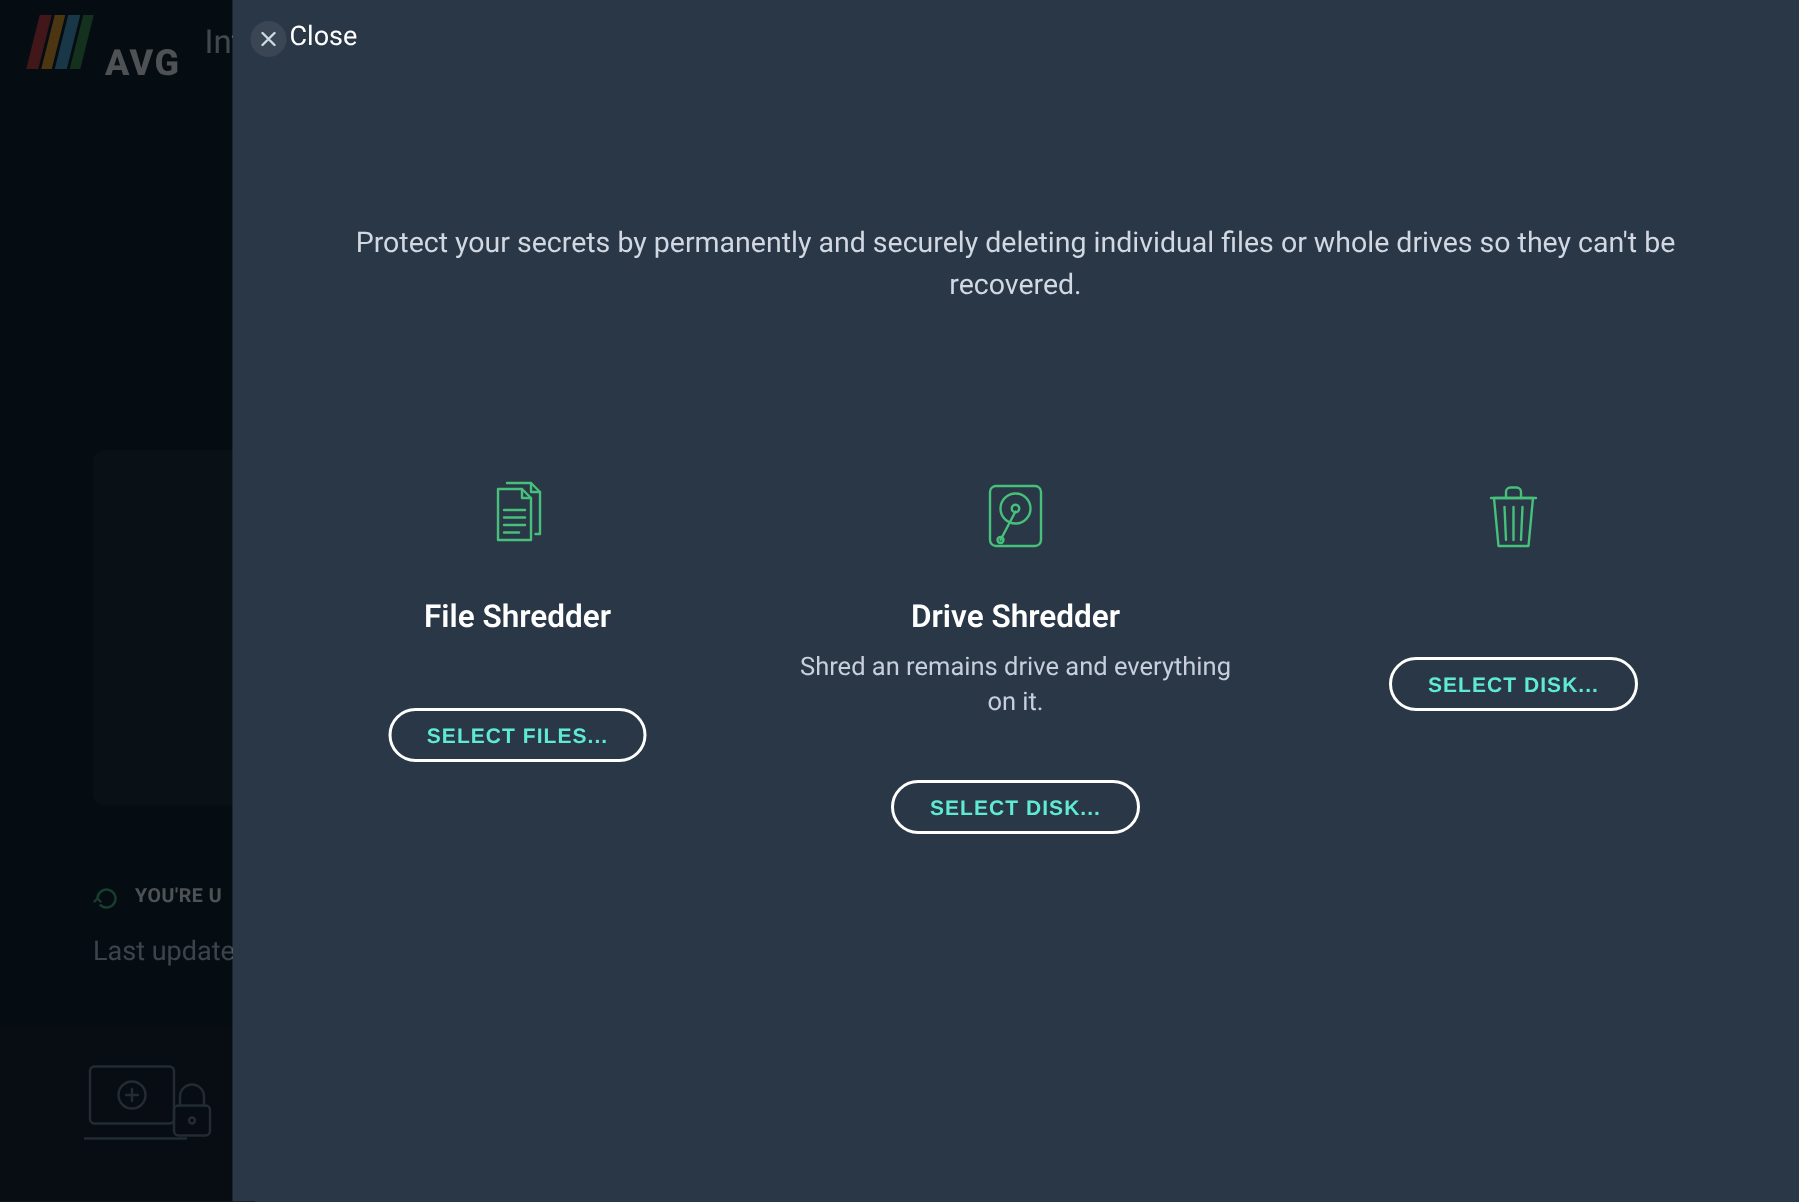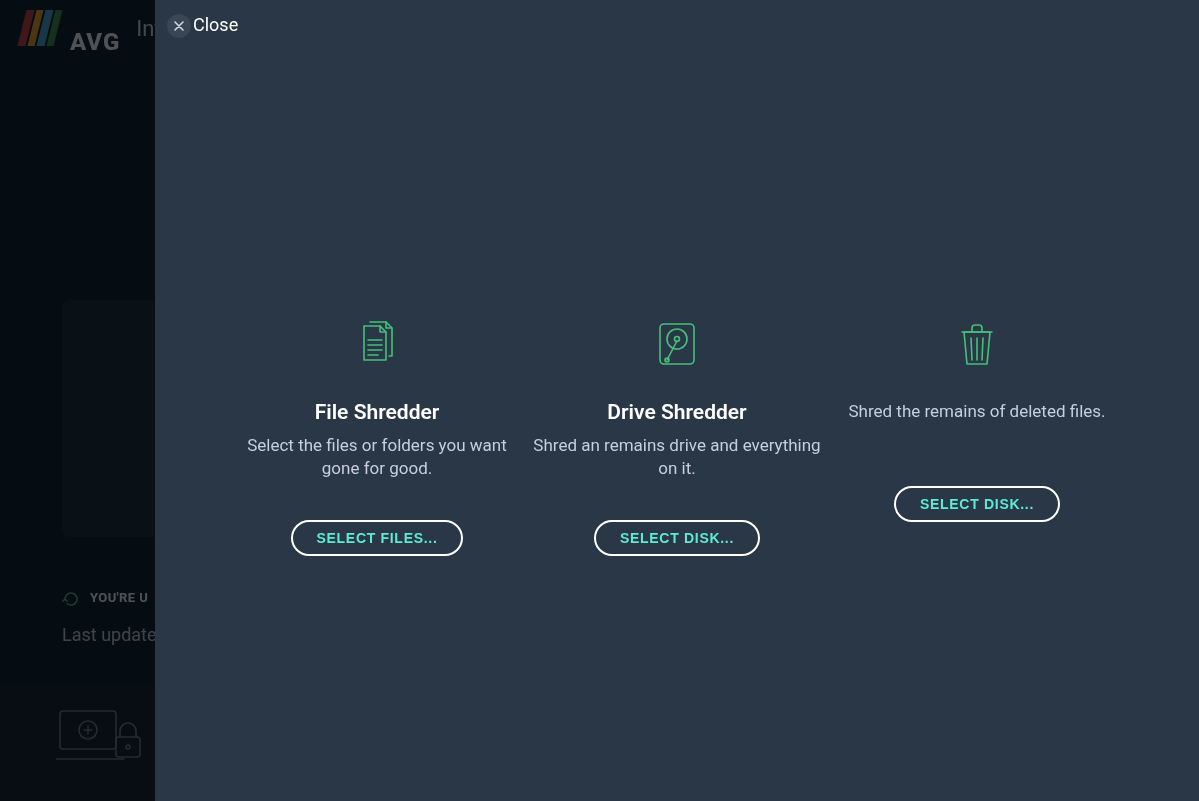--- a/index.html
+++ b/index.html
@@ -33,21 +33,21 @@
     .modal { position: absolute; left: 155px; top: 0; right: 0; bottom: 0; width: 1044px; height: 801px; background: #2a3746; }
 
     .modal-close-row { position: absolute; left: 12px; top: 14px; display: flex; align-items: flex-start; gap: 2px; }
     .close-chip { width: 24px; height: 24px; border-radius: 50%; background: #3a4654; display: flex; align-items: center; justify-content: center; cursor: pointer; }
     .close-chip svg { width: 10px; height: 10px; }
     .close-text { font-size: 18px; color: #ffffff; cursor: pointer; }
 
     .modal-title { position: absolute; left: 0; right: 0; top: 88px; text-align: center; font-size: 40px; font-weight: 800; color: #ffffff; }
     .modal-subtitle { position: absolute; left: 60px; right: 60px; top: 148px; text-align: center; font-size: 19px; line-height: 1.45; color: #d1d8e2; }
 
-    .options-row { position: absolute; left: 0; right: 0; top: 320px; display: flex; justify-content: center; padding: 0 40px; }
+    .options-row { position: absolute; left: 0; right: 0; top: 320px; display: flex; justify-content: space-between; padding: 0 40px; }
     .option-card { width: 300px; display: flex; flex-direction: column; align-items: center; text-align: center; }
     .option-icon-wrap { width: 50px; height: 48px; margin-bottom: 32px; display:flex; align-items:center; justify-content:center; }
     .option-title { font-size: 21px; font-weight: 600; color: #ffffff; margin-bottom: 10px; }
     .option-desc { font-size: 17px; line-height: 1.35; color: #c6cfdb; min-height: 48px; }
     .option-button { margin-top: 38px; border: 2px solid #ffffff; background: transparent; color: #5eead4; font-size: 14px; font-weight: 700; letter-spacing: 0.7px; padding: 8px 24px; border-radius: 999px; cursor: pointer; }
 
     
     .icon-stroke { stroke: #46c07a; stroke-width: 1.6; fill: none; stroke-linecap: round; stroke-linejoin: round; }
     .icon-stroke-g { stroke: #6e7c8c; stroke-width: 1.6; fill: none; stroke-linecap: round; stroke-linejoin: round; }
   </style>
@@ -114,38 +114,38 @@
 
   <div class="modal-close-row">
     <span class="close-chip">
       <svg viewBox="0 0 10 10">
           <path d="M1 1 L9 9 M9 1 L1 9" stroke="#cfd8e3" stroke-width="1.6" stroke-linecap="round"></path>
         </svg>
     </span>
     <span class="close-text">Close</span>
   </div>
 
+  <p class="modal-subtitle">Protect your secrets by permanently and securely deleting individual files or whole drives so they can't be recovered.</p>
 
   <div class="options-row">
 
     <div class="option-card">
       <div class="option-icon-wrap">
         <svg viewBox="0 0 50 48">
           <path class="icon-stroke" d="M12 6 h16 l6 6 v28 h-22 z"></path>
           <path class="icon-stroke" d="M28 6 v6 h6"></path>
           <path class="icon-stroke" d="M18 2 h16 l6 6 v28 h-3"></path>
           <path class="icon-stroke" d="M34 2 v6 h6"></path>
           <line class="icon-stroke" x1="16" y1="20" x2="30" y2="20"></line>
           <line class="icon-stroke" x1="16" y1="25" x2="30" y2="25"></line>
           <line class="icon-stroke" x1="16" y1="30" x2="30" y2="30"></line>
           <line class="icon-stroke" x1="16" y1="35" x2="26" y2="35"></line>
         </svg>
       </div>
       <div class="option-title">File Shredder</div>
-      <div class="option-desc">Select the files or folders you want gone for good.</div>
       <button class="option-button">SELECT FILES...</button>
     </div>
 
     <div class="option-card">
       <div class="option-icon-wrap">
         <svg viewBox="0 0 50 48">
           <rect class="icon-stroke" x="8" y="4" width="34" height="40" rx="4"></rect>
           <circle class="icon-stroke" cx="25" cy="19" r="10"></circle>
           <circle class="icon-stroke" cx="25" cy="19" r="2.5"></circle>
           <path class="icon-stroke" d="M25 21 L15 40"></path>
@@ -161,18 +161,17 @@
       <div class="option-icon-wrap">
         <svg viewBox="0 0 50 48">
           <path class="icon-stroke" d="M12 12 h26 l-3 32 h-20 z"></path>
           <path class="icon-stroke" d="M10 12 h30"></path>
           <path class="icon-stroke" d="M20 12 v-4 a3 3 0 0 1 3 -3 h4 a3 3 0 0 1 3 3 v4"></path>
           <line class="icon-stroke" x1="19" y1="18" x2="20" y2="40"></line>
           <line class="icon-stroke" x1="25" y1="18" x2="25" y2="40"></line>
           <line class="icon-stroke" x1="31" y1="18" x2="30" y2="40"></line>
         </svg>
       </div>
-      <div class="option-desc">Shred the remains of deleted files.</div>
       <button class="option-button">SELECT DISK...</button>
     </div>
 
   </div>
 </div>
 
 </body></html>

